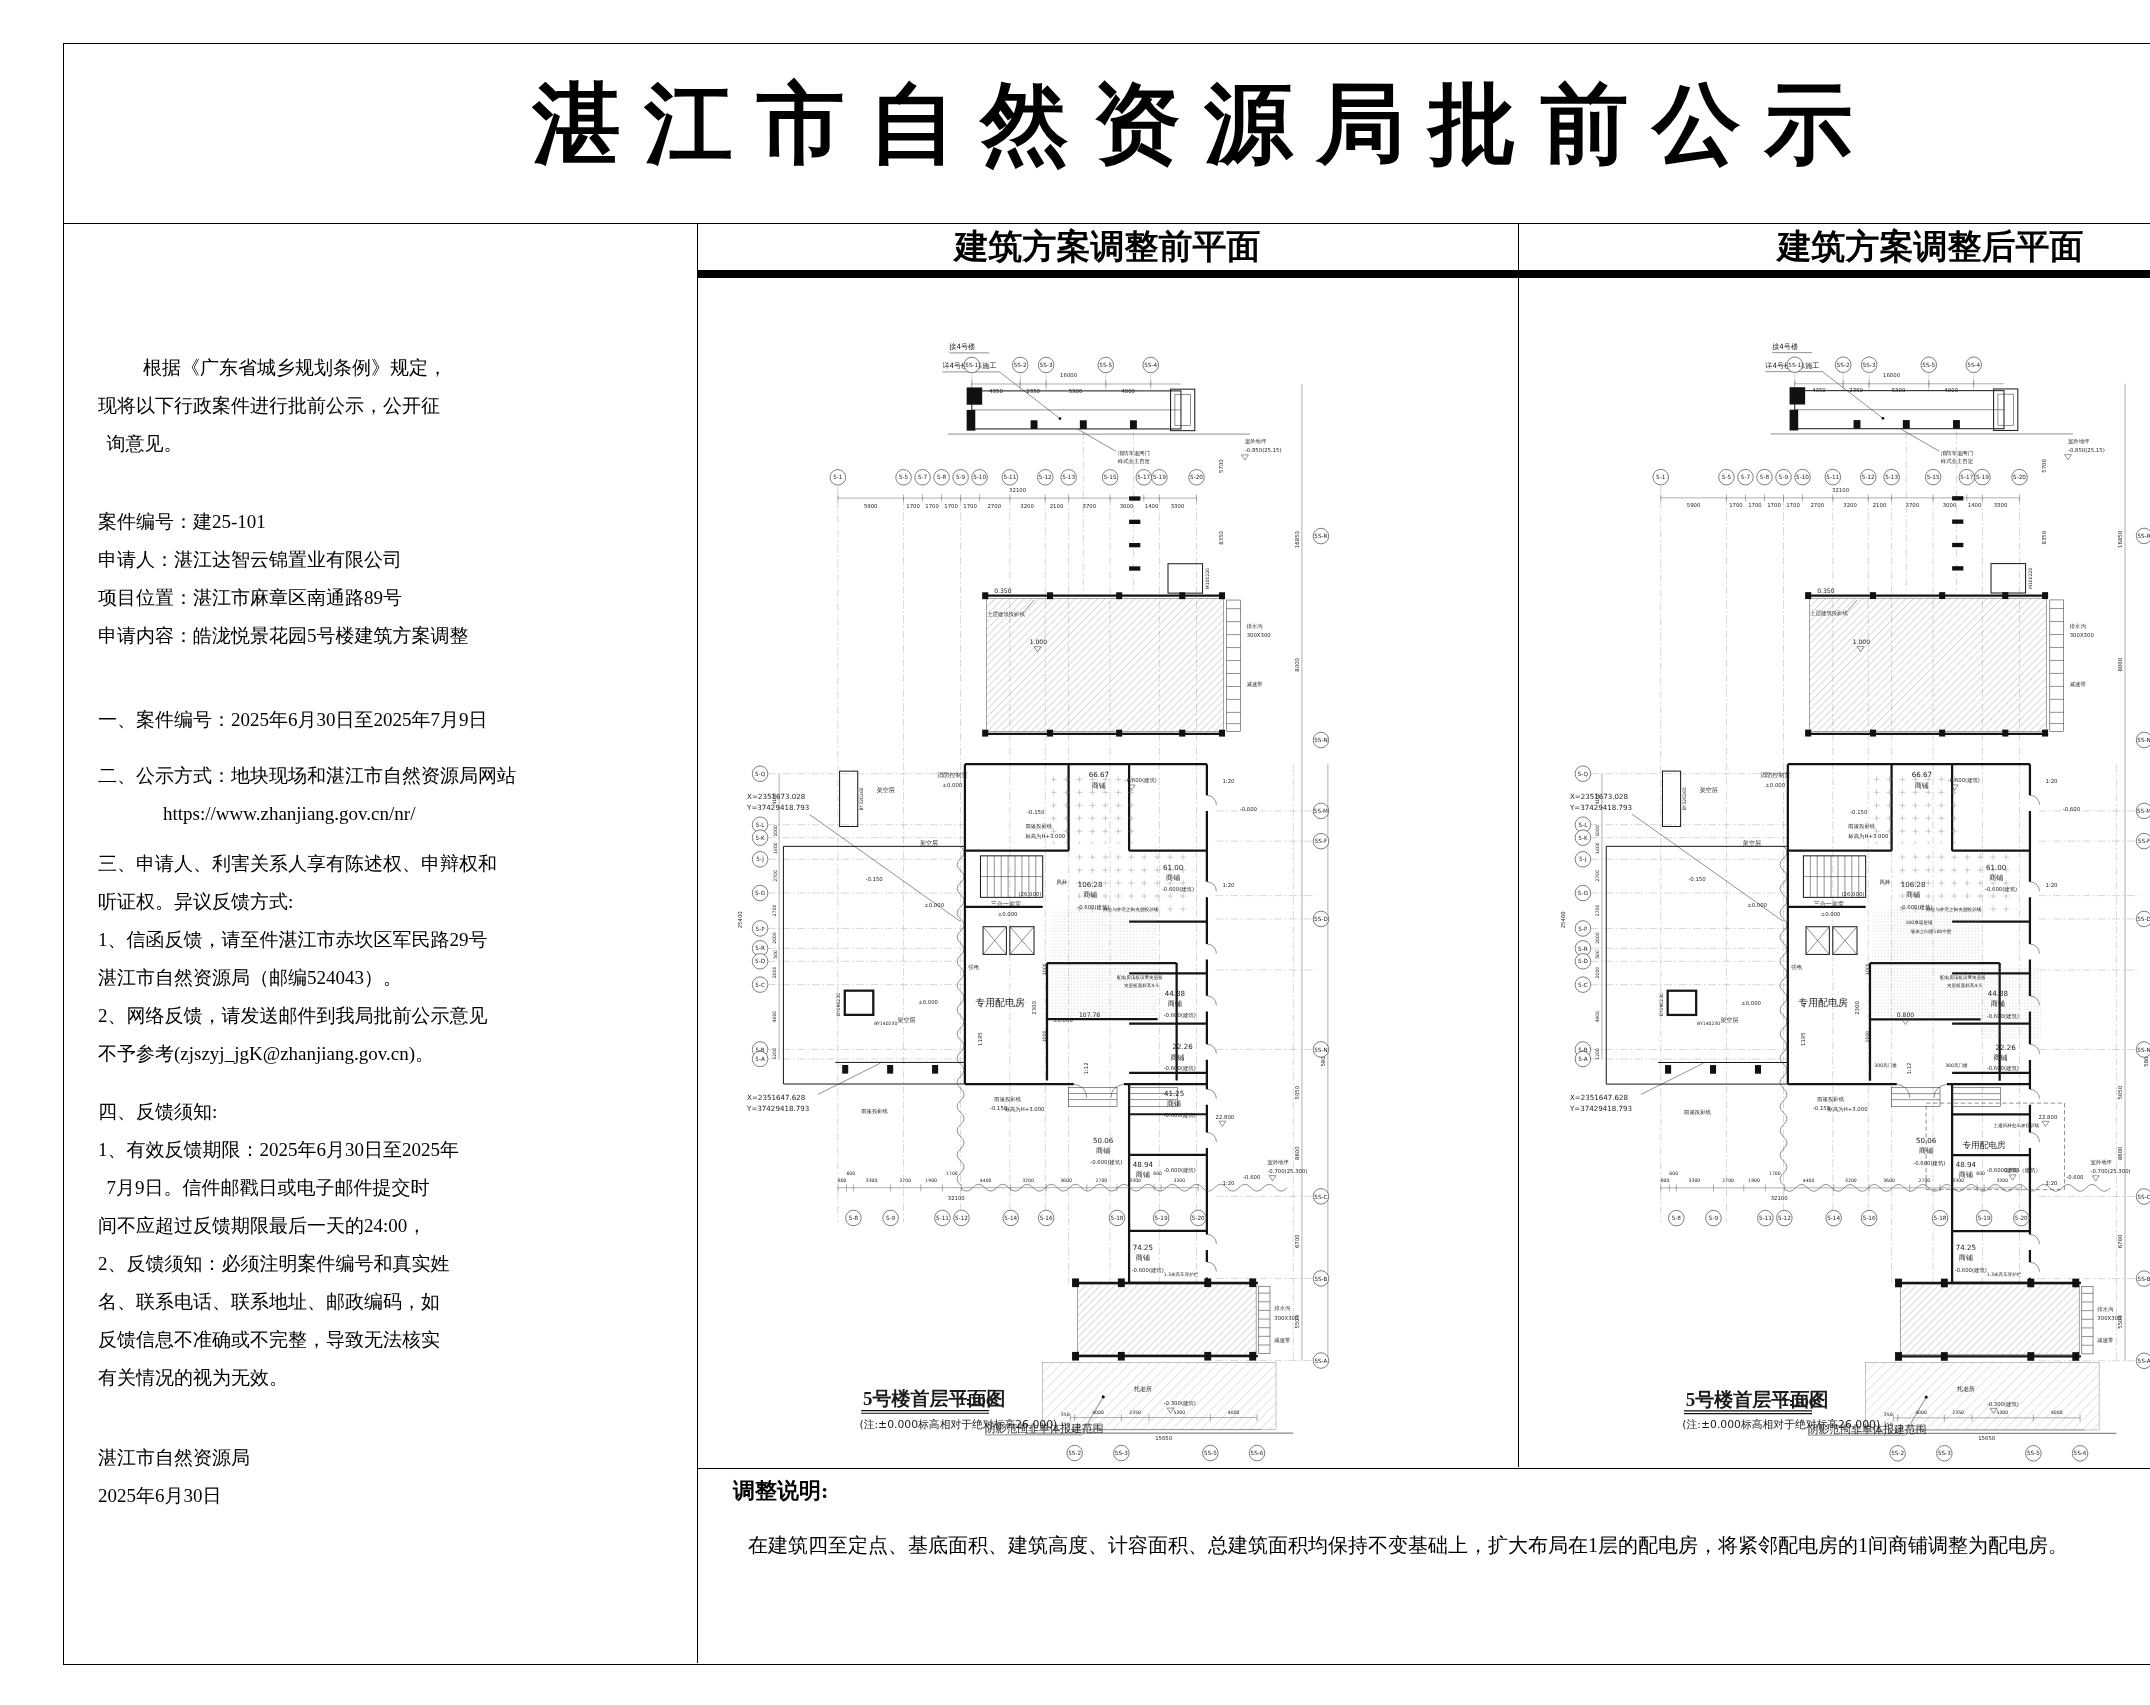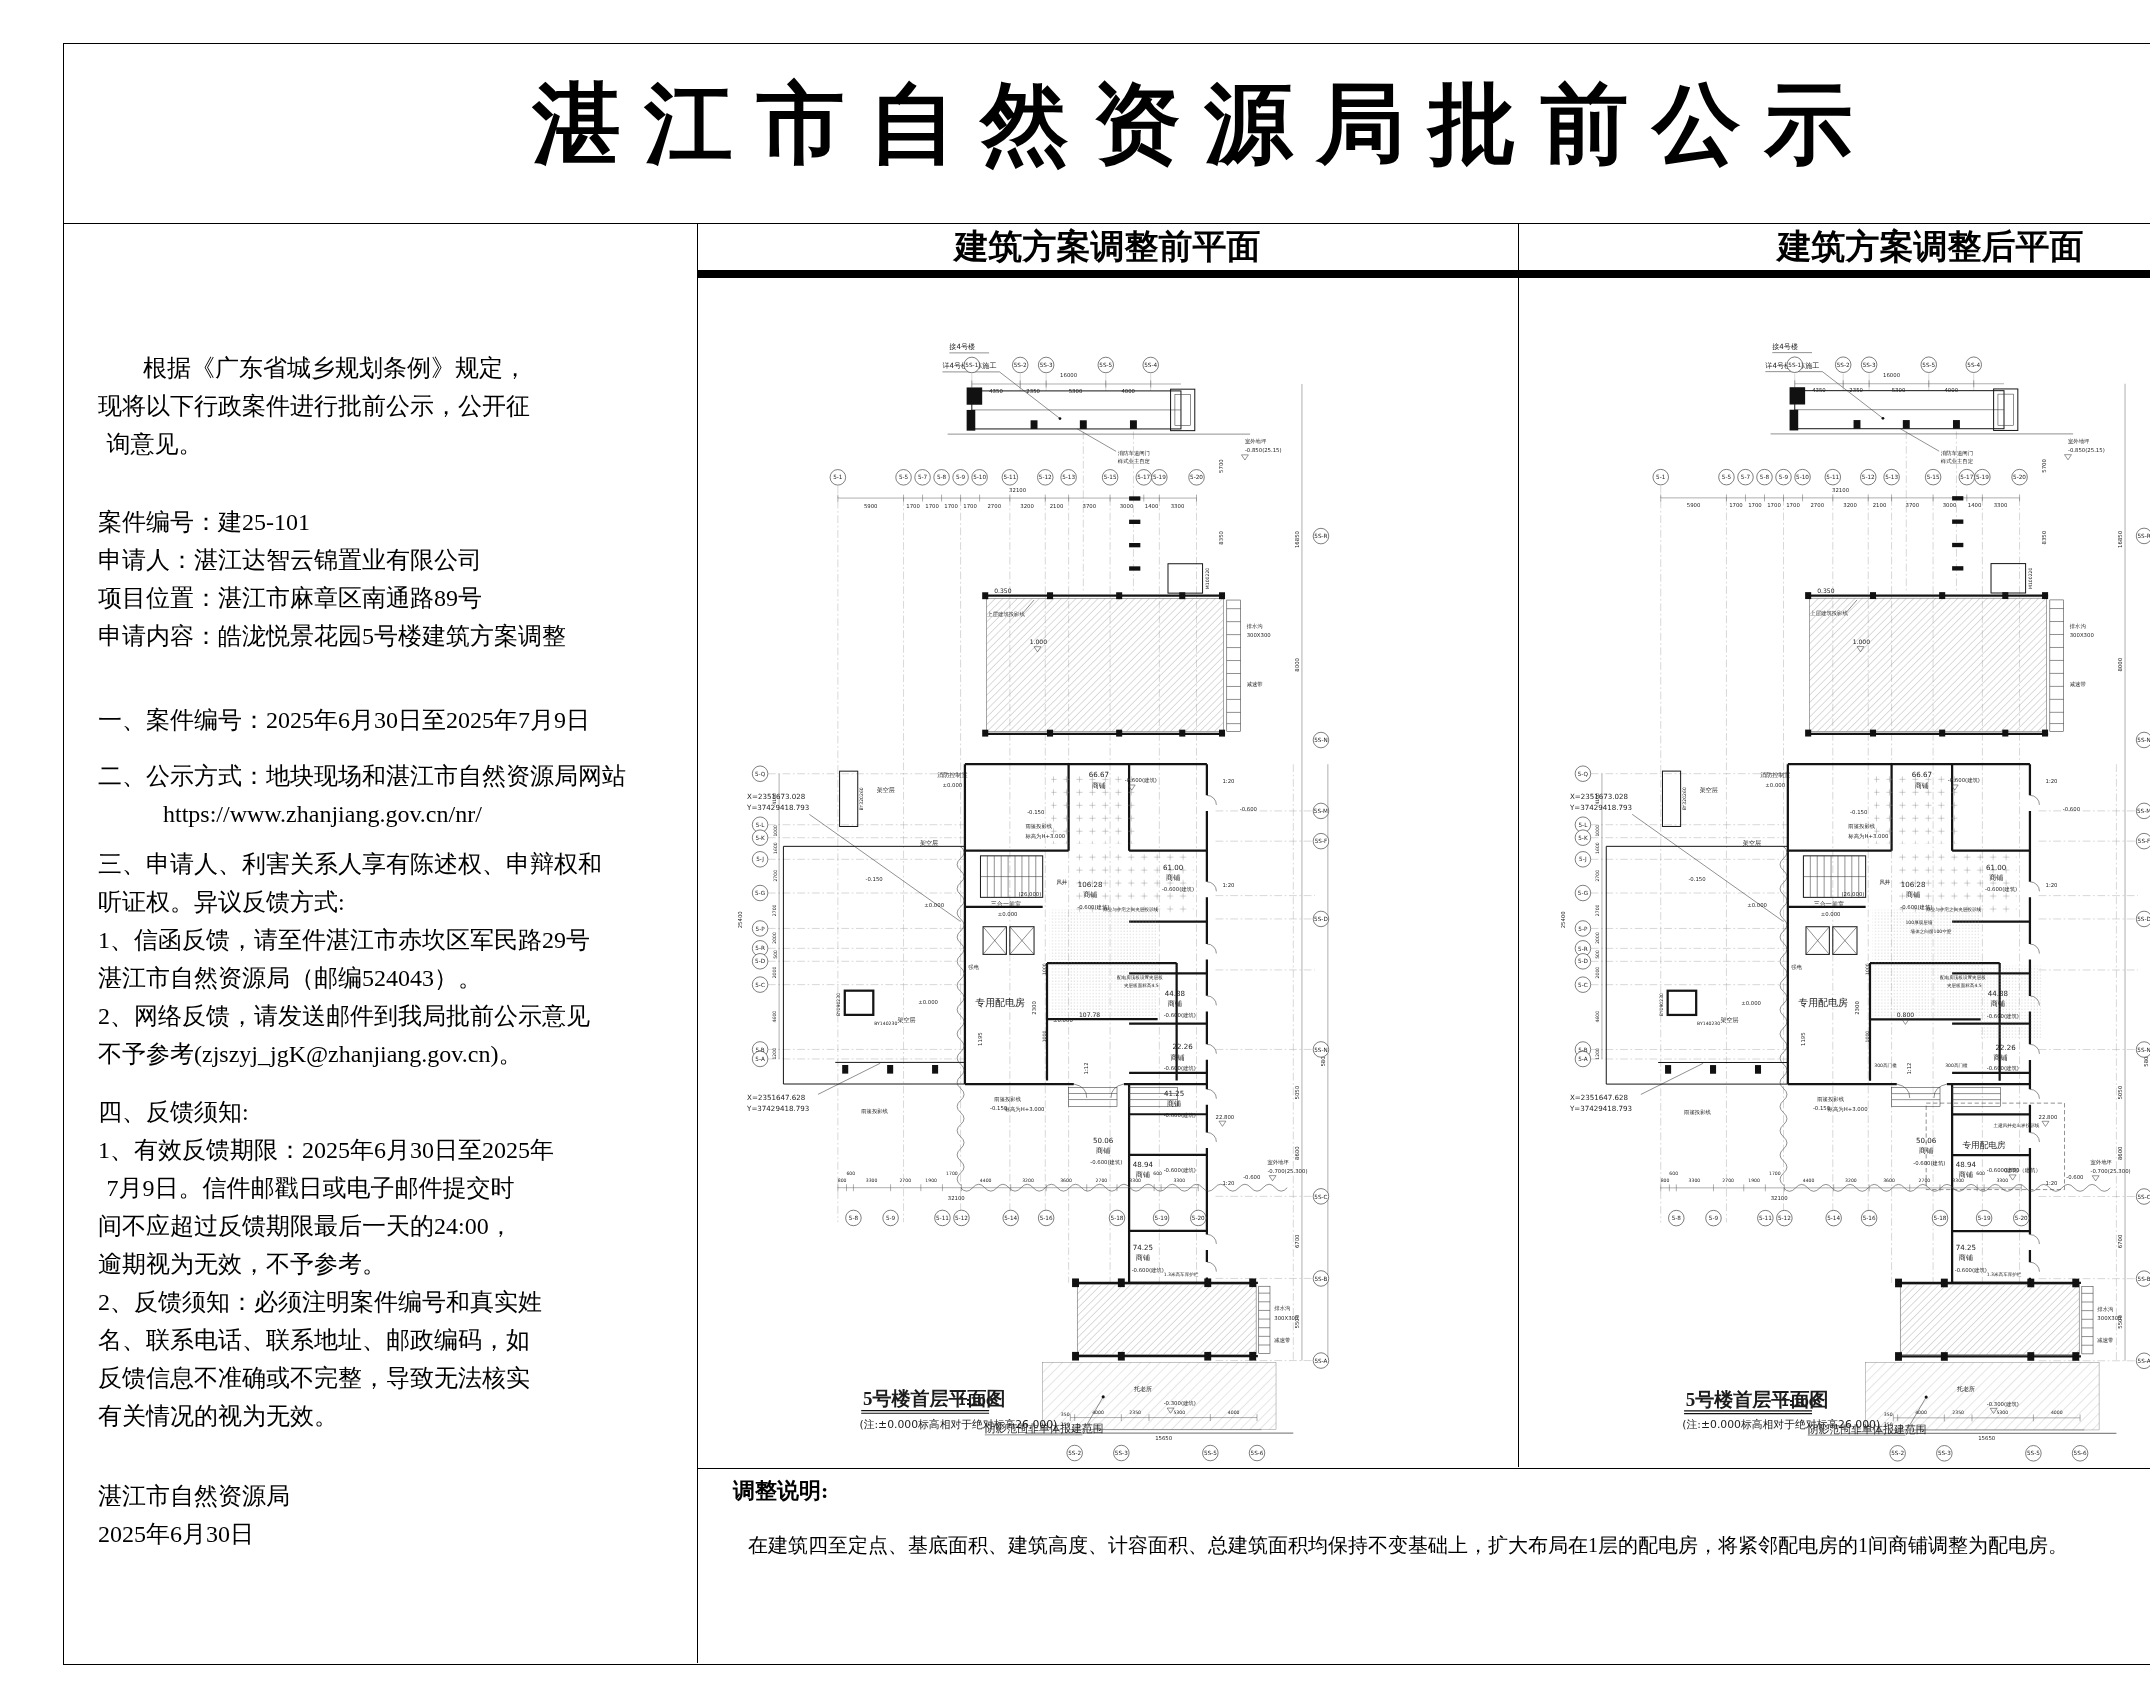--- a/index.html
+++ b/index.html
@@ -3,21 +3,21 @@
 <meta charset="utf-8">
 <style>
   html,body{margin:0;padding:0;background:#fff;}
   .page{position:relative;width:2409px;height:1705px;background:#fff;font-family:"Liberation Serif",serif;color:#000;overflow:hidden;}
   .frame{position:absolute;left:63px;top:43px;width:2278px;height:1620px;border:1.7px solid #000;}
   .title{position:absolute;left:0;width:2409px;top:65px;text-align:center;font-weight:bold;font-size:88px;letter-spacing:24px;white-space:nowrap;}
   .hline{position:absolute;height:0;border-top:1.7px solid #000;}
   .vline{position:absolute;width:0;border-left:1.7px solid #000;}
   .thick{position:absolute;background:#000;}
   .phdr{position:absolute;top:225px;height:43px;font-size:34px;font-weight:bold;text-align:center;line-height:43px;white-space:nowrap;}
-  .lp{position:absolute;left:98px;top:349px;width:581px;font-size:24px;line-height:38px;}
+  .lp{position:absolute;left:98px;top:349px;width:581px;font-size:19px;line-height:38px;}
   .lp .ln{white-space:nowrap;}
   .ind2{text-indent:45px;}
   .ind1{padding-left:8.6px;}
   .indurl{padding-left:65px;}
   .g92{margin-top:40px;} .g107{margin-top:46px;} .g42{margin-top:18px;} .g27{margin-top:11.6px;} .g47{margin-top:20px;} .g97{margin-top:42px;}
   .sig{text-align:left;padding-right:73px;}
   .bb-h{position:absolute;left:733px;top:1476px;font-size:22px;font-weight:bold;}
   .bb-t{position:absolute;left:748px;top:1532px;width:1574px;font-size:20px;white-space:nowrap;}
   svg.plan{position:absolute;top:280px;width:821px;height:1188px;}
   svg text{font-family:"DejaVu Sans",sans-serif;fill:#1c1c1c;}
@@ -67,21 +67,20 @@
     <div class="ln g27">三、申请人、利害关系人享有陈述权、申辩权和</div>
     <div class="ln">听证权。异议反馈方式:</div>
     <div class="ln">1、信函反馈，请至件湛江市赤坎区军民路29号</div>
     <div class="ln">湛江市自然资源局（邮编524043）。</div>
     <div class="ln">2、网络反馈，请发送邮件到我局批前公示意见</div>
     <div class="ln">不予参考(zjszyj_jgK@zhanjiang.gov.cn)。</div>
     <div class="ln g47">四、反馈须知:</div>
     <div class="ln">1、有效反馈期限：2025年6月30日至2025年</div>
     <div class="ln ind1">7月9日。信件邮戳日或电子邮件提交时</div>
     <div class="ln">间不应超过反馈期限最后一天的24:00，</div>
-    <div class="ln">逾期视为无效，不予参考。</div>
     <div class="ln">2、反馈须知：必须注明案件编号和真实姓</div>
     <div class="ln">名、联系电话、联系地址、邮政编码，如</div>
     <div class="ln">反馈信息不准确或不完整，导致无法核实</div>
     <div class="ln">有关情况的视为无效。</div>
     <div class="ln sig g97">湛江市自然资源局</div>
     <div class="ln sig">2025年6月30日</div>
   </div>
 
   <svg class="plan" style="left:697px;" viewBox="0 0 950 1374">
     <defs>

